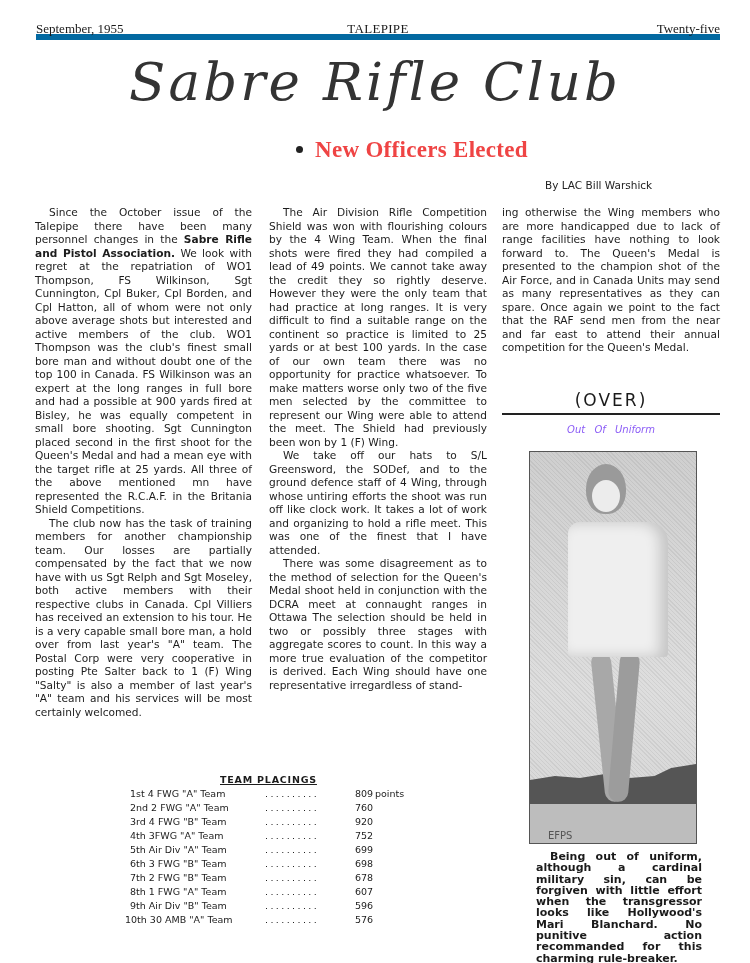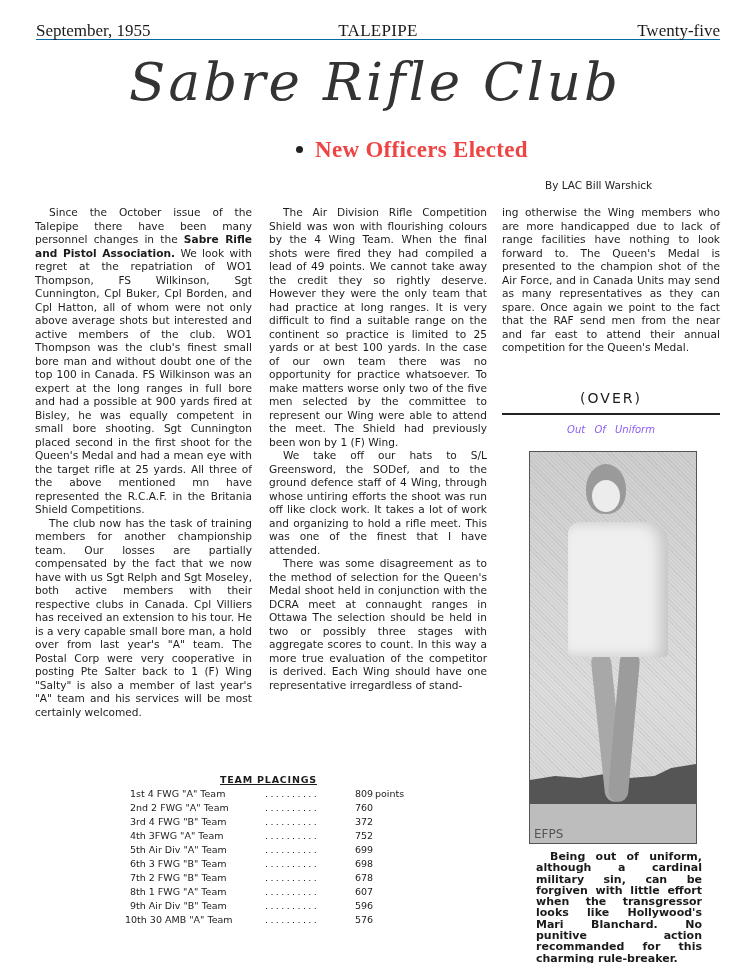--- a/index.html
+++ b/index.html
@@ -1,52 +1,52 @@
 <!DOCTYPE html>
 <html><head>
   <meta charset="utf-8">
   <style>
     * { box-sizing: border-box; margin: 0; padding: 0; }
     html, body { width: 750px; height: 963px; background: #ffffff; overflow: hidden; }
     body { position: relative; color: #1a1a1a; font-family: "DejaVu Sans", sans-serif; }
 
-    .running-head { position: absolute; left: 36px; top: 20px; width: 684px; height: 20px; border-bottom: 1px solid #0369a1; font-family: "Liberation Serif", serif; font-size: 17px; }
+    .running-head { position: absolute; left: 36px; top: 20px; width: 684px; height: 20px; border-bottom: 6px solid #0369a1; font-family: "Liberation Serif", serif; font-size: 13px; }
     .running-head span { position: absolute; top: 1px; }
     .rh-left { left: 0; }
     .rh-center { left: 0; right: 0; text-align: center; letter-spacing: 0.3px; }
     .rh-right { right: 0; }
 
     .title { position: absolute; left: 0; width: 750px; top: 52px; text-align: center; font-family: "DejaVu Serif", serif; font-style: italic; font-size: 52px; font-weight: normal; color: #333; letter-spacing: 3px; transform: scaleX(1.02); }
     .subtitle { position: absolute; left: 296px; top: 137px; font-family: "Liberation Serif", serif; font-weight: bold; font-size: 23px; color: #ef4444; letter-spacing: 0.3px; }
     .subtitle .bullet { display: inline-block; width: 7px; height: 7px; border-radius: 50%; background: #222; margin-right: 12px; vertical-align: middle; position: relative; top: -2px; }
     .byline { position: absolute; left: 545px; top: 179px; font-family: "DejaVu Sans", sans-serif; font-size: 10.5px; color: #222; }
 
     .col { position: absolute; font-family: "DejaVu Sans", sans-serif; font-size: 10.6px; line-height: 13.5px; text-align: justify; color: #1c1c1c; }
     .col p { text-indent: 14px; }
     .col p.noindent { text-indent: 0; }
     .col1 { left: 35px; top: 206px; width: 217px; }
     .col2 { left: 269px; top: 206px; width: 218px; }
     .col3 { left: 502px; top: 206px; width: 218px; }
 
-    .over { position: absolute; left: 502px; top: 390px; width: 218px; text-align: center; font-family: "DejaVu Sans", sans-serif; font-size: 14px; letter-spacing: 2px; }
+    .over { position: absolute; left: 502px; top: 390px; width: 218px; text-align: center; font-family: "DejaVu Sans", sans-serif; font-size: 17px; letter-spacing: 2px; }
     .rule { position: absolute; left: 502px; top: 413px; width: 218px; height: 2px; background: #222; }
     .photo-heading { position: absolute; left: 502px; top: 424px; width: 218px; text-align: center; font-family: "DejaVu Sans", sans-serif; font-style: italic; font-size: 10px; color: #8b5cf6; word-spacing: 6px; }
 
     .photo { position: absolute; left: 529px; top: 451px; width: 168px; height: 393px; border: 1px solid #555; overflow: hidden;
       background:
         repeating-linear-gradient(45deg, rgba(0,0,0,0.06) 0 1px, transparent 1px 3px),
         linear-gradient(180deg, #cfcfcf 0%, #dedede 60%, #d6d6d6 100%); }
     .photo .mountains { position: absolute; left: 0; right: 0; top: 312px; height: 40px; background: #555; clip-path: polygon(0 40%, 15% 30%, 30% 35%, 45% 25%, 60% 35%, 75% 30%, 85% 10%, 100% 0, 100% 100%, 0 100%); }
     .photo .ground { position: absolute; left: 0; right: 0; top: 352px; bottom: 0; background: #bdbdbd; }
     .photo .figure-head { position: absolute; left: 56px; top: 12px; width: 40px; height: 50px; border-radius: 50% 50% 45% 45%; background: #9a9a9a; }
     .photo .figure-face { position: absolute; left: 62px; top: 28px; width: 28px; height: 32px; border-radius: 50%; background: #ececec; }
     .photo .figure-shirt { position: absolute; left: 38px; top: 70px; width: 100px; height: 135px; background: #efefef; border-radius: 12px 20px 4px 4px; box-shadow: inset -8px 0 14px rgba(0,0,0,0.18); }
     .photo .figure-leg1 { position: absolute; left: 68px; top: 200px; width: 20px; height: 150px; background: #a8a8a8; border-radius: 10px; transform: rotate(-6deg); }
     .photo .figure-leg2 { position: absolute; left: 84px; top: 200px; width: 20px; height: 150px; background: #9c9c9c; border-radius: 10px; transform: rotate(5deg); }
-    .photo .credit { position: absolute; left: 4px; bottom: 2px; font-family: "DejaVu Sans", sans-serif; font-size: 12px; color: #555; text-align: right; }
+    .photo .credit { position: absolute; left: 18px; bottom: 2px; font-family: "DejaVu Sans", sans-serif; font-size: 10px; color: #555; text-align: right; }
 
     .caption { position: absolute; left: 536px; top: 851px; width: 166px; font-family: "DejaVu Sans", sans-serif; font-weight: bold; font-size: 11px; line-height: 11.3px; text-align: justify; color: #1a1a1a; }
     .caption p { text-indent: 14px; }
 
     .placings { position: absolute; left: 120px; top: 774px; width: 300px; font-family: "DejaVu Sans", sans-serif; font-size: 9.5px; color: #1c1c1c; }
     .placings-title { position: absolute; left: 100px; top: 0; font-weight: bold; font-size: 9.5px; letter-spacing: 0.8px; text-decoration: underline; }
     .placing-row { position: absolute; left: 0; height: 14px; width: 300px; white-space: nowrap; }
     .placing-team { position: absolute; left: 10px; }
     .placing-dots { position: absolute; left: 145px; letter-spacing: 2.4px; }
     .placing-score { position: absolute; left: 235px; }
@@ -113,21 +113,21 @@
         <span class="placing-unit">points</span>
       </div>
       <div class="placing-row" style="top: 28px;">
         <span class="placing-team">2nd 2 FWG "A" Team</span>
         <span class="placing-dots">..........</span>
         <span class="placing-score">760</span>
       </div>
       <div class="placing-row" style="top: 42px;">
         <span class="placing-team">3rd 4 FWG "B" Team</span>
         <span class="placing-dots">..........</span>
-        <span class="placing-score">372</span>
+        <span class="placing-score">920</span>
       </div>
       <div class="placing-row" style="top: 56px;">
         <span class="placing-team">4th 3FWG "A" Team</span>
         <span class="placing-dots">..........</span>
         <span class="placing-score">752</span>
       </div>
       <div class="placing-row" style="top: 70px;">
         <span class="placing-team">5th Air Div "A" Team</span>
         <span class="placing-dots">..........</span>
         <span class="placing-score">699</span>

